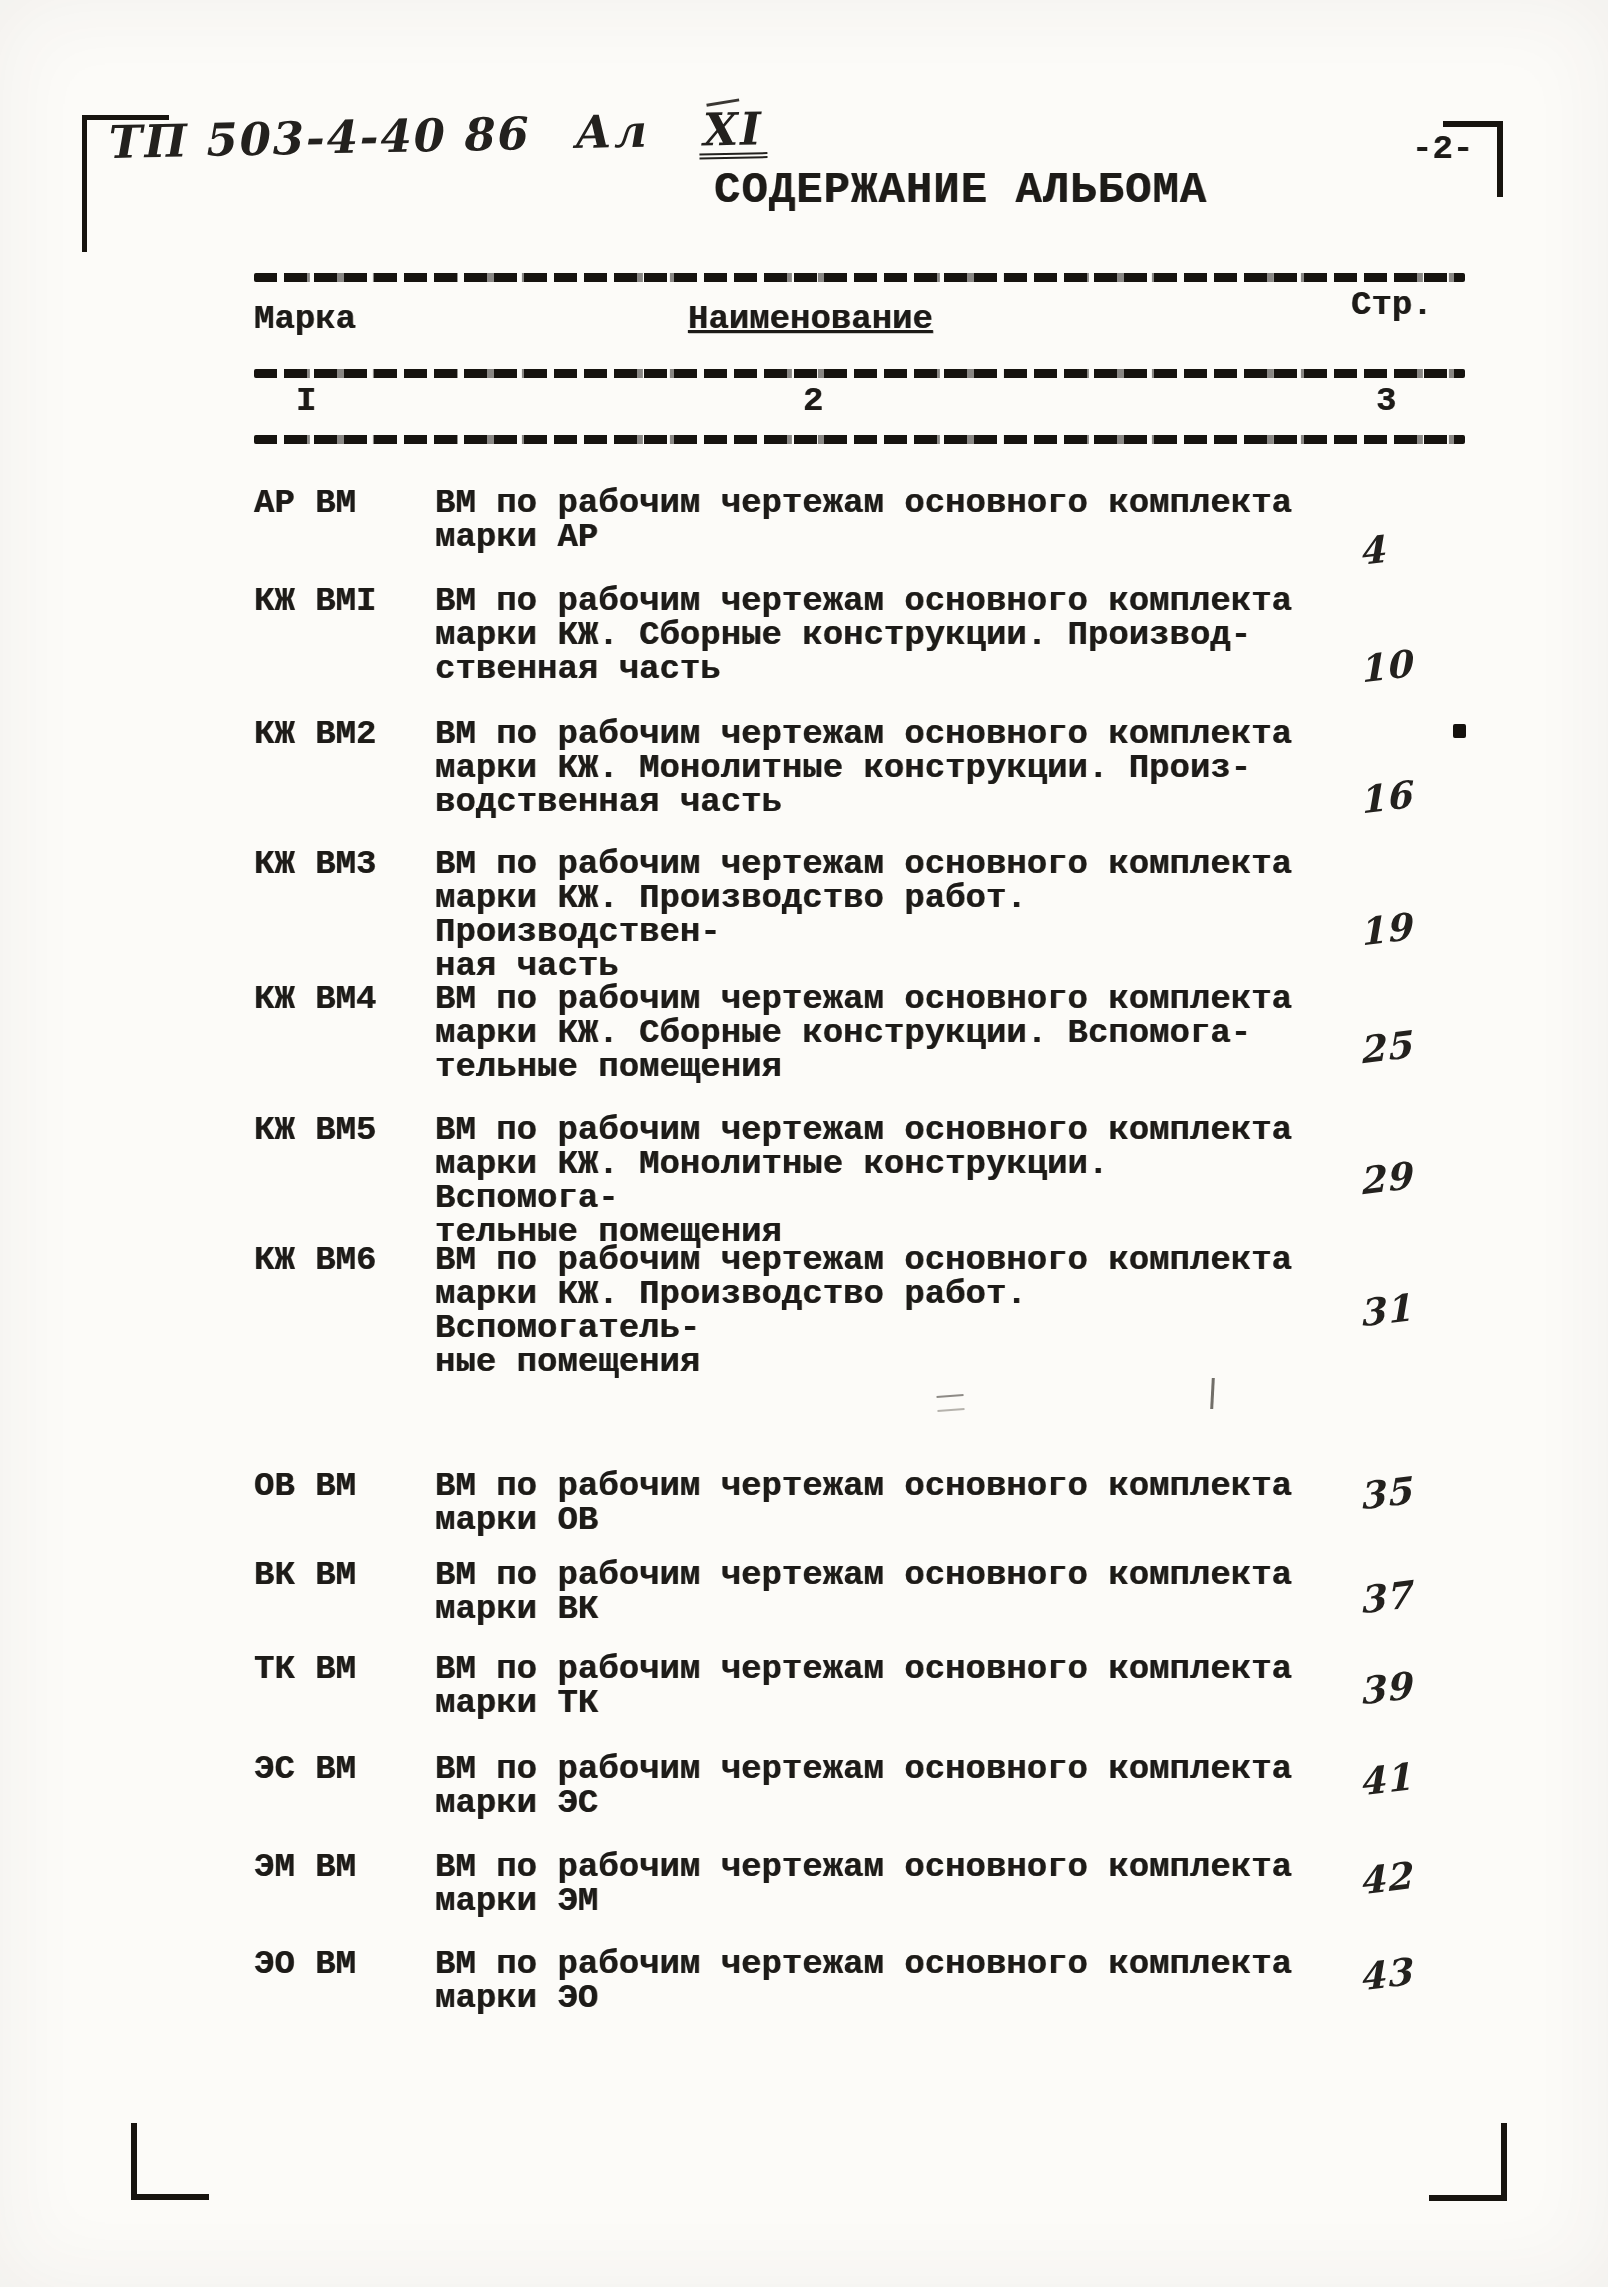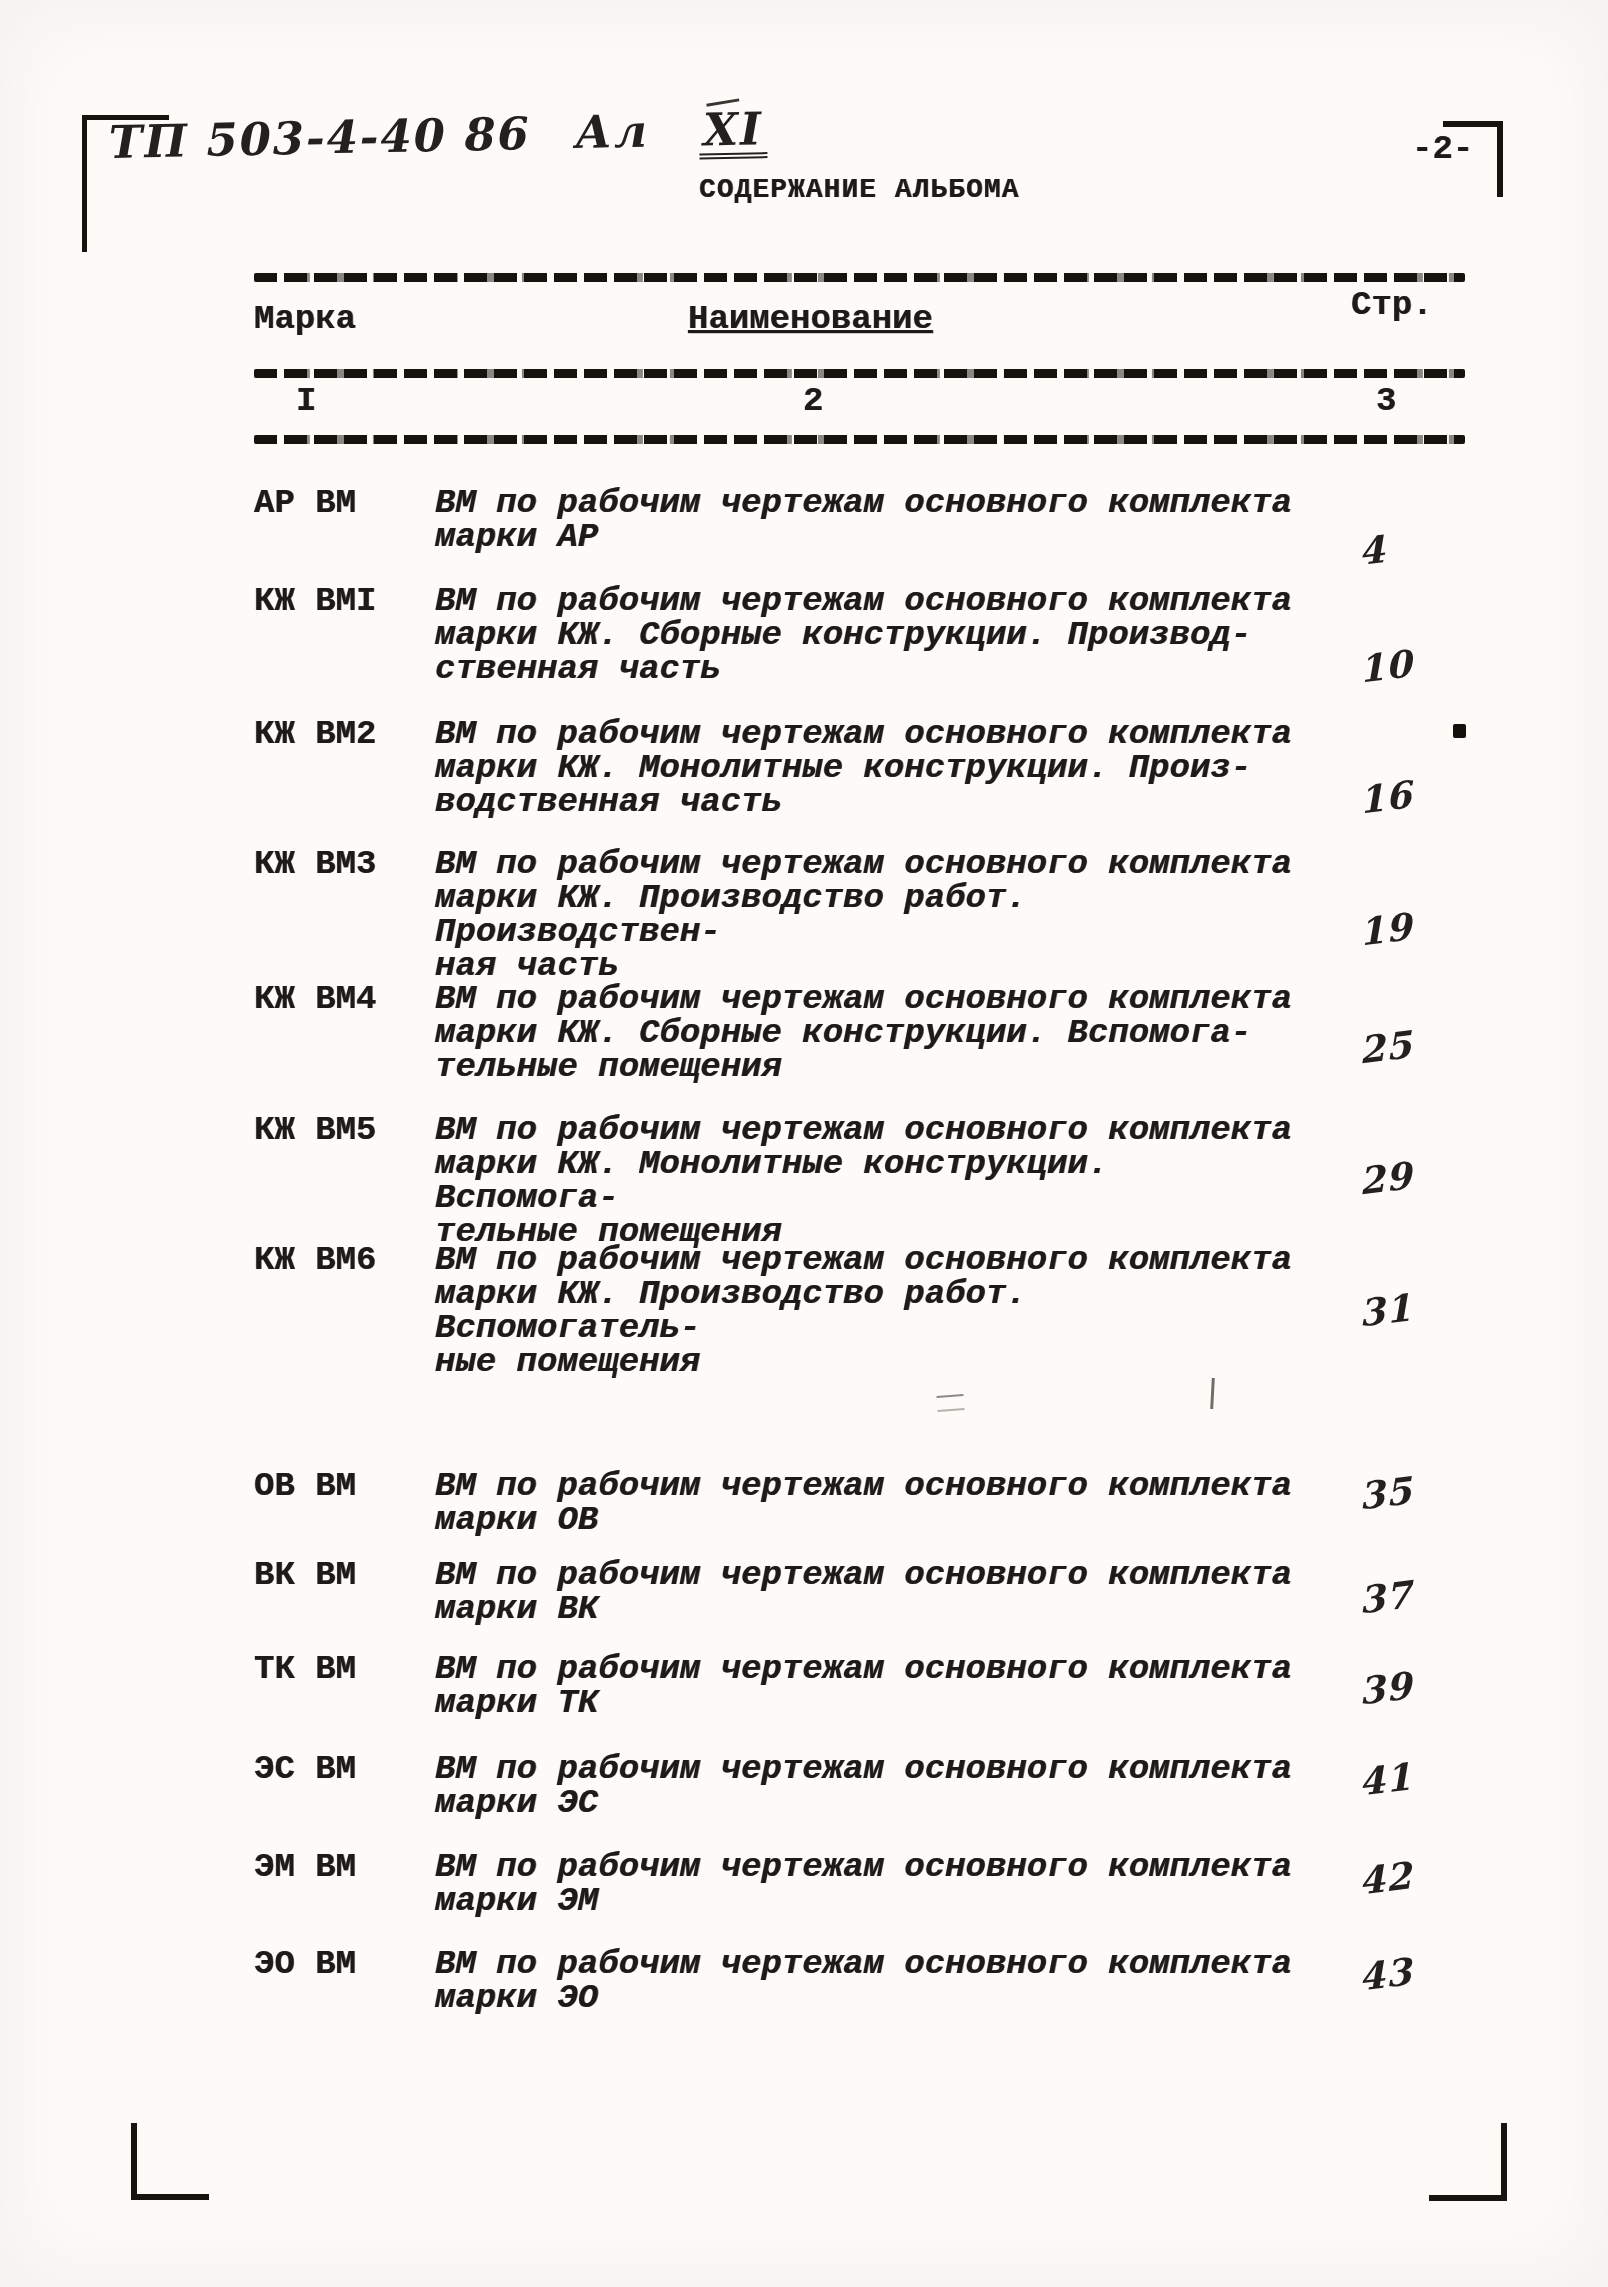--- a/index.html
+++ b/index.html
@@ -17,21 +17,21 @@
   .tw{
     position:absolute;
     font-family:"Liberation Mono","DejaVu Sans Mono",monospace;
     font-weight:700;
     font-size:34px;
     line-height:34px;
     color:#1d1b18;
     text-shadow:0.6px 0.4px 0 rgba(30,27,22,.55), -0.4px 0 0 rgba(30,27,22,.35);
     white-space:pre-line;
   }
-  .title{font-size:28px;letter-spacing:1px;}
+  .title{font-size:44px;letter-spacing:1px;margin-left:15px;}
   
   .hand{
     position:absolute;
     font-family:"DejaVu Serif","Liberation Serif",serif;
     font-style:italic;
     font-weight:700;
     color:#23211e;
   }
   .doc-code{font-size:45px;letter-spacing:1.9px;transform:rotate(-1.2deg);}
   .doc-code .xi{
@@ -58,21 +58,21 @@
   }
   
   .corner{position:absolute;border:0 solid #17140f;}
   .c-tl{left:82px;top:115px;width:82px;height:132px;border-left-width:5.8px;border-top-width:5.8px;}
   .c-tr{left:1443px;top:121px;width:54px;height:70px;border-right-width:6.8px;border-top-width:6.8px;}
   .c-bl{left:131px;top:2123px;width:72px;height:71px;border-left-width:6.8px;border-bottom-width:6.8px;}
   .c-br{left:1429px;top:2123px;width:72px;height:72px;border-right-width:6.8px;border-bottom-width:6.8px;}
   
   .row{position:absolute;left:0;width:1609px;}
   .cell-mark{position:absolute;left:254px;top:0;}
-  .cell-desc{position:absolute;left:435px;top:0;width:873px;font-style:italic;}
+  .cell-desc{position:absolute;left:435px;top:0;width:873px;}
   .cell-page{position:absolute;left:1362px;}
   
   .art{position:absolute;}
   .art-dot{left:1453px;top:724px;width:12.6px;height:13.6px;background:#14110d;border-radius:1.9px;}
   .art-eq{left:937px;top:1395px;width:27px;height:11.6px;
     border-top:2.9px solid #8d8a85;border-bottom:2.9px solid #b5b2ac;transform:rotate(-4deg);}
   .art-tick{left:1211px;top:1378px;width:2.9px;height:31px;background:#716e68;transform:rotate(3deg);}
 </style>
 </head>
 <body>

